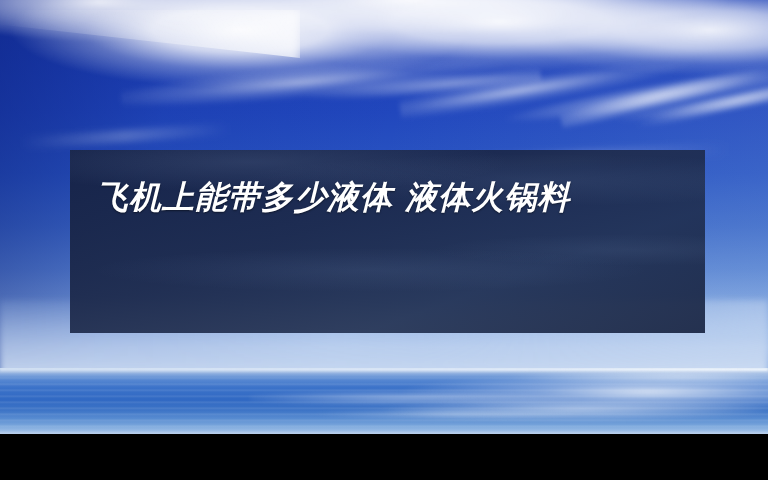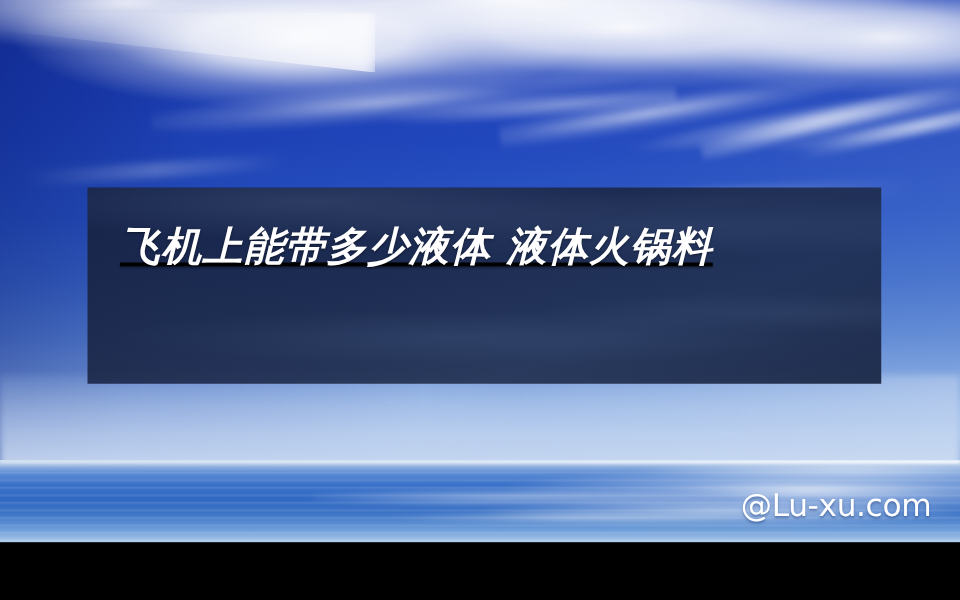--- a/index.html
+++ b/index.html
@@ -204,27 +204,26 @@
     background: linear-gradient(90deg, rgba(225,235,248,0.7) 0%, rgba(235,242,252,0.85) 60%, rgba(245,250,255,0.95) 100%);
     filter: blur(0.8px);
   }
 
   
   .title-panel {
     position: absolute;
     left: 70px;
     top: 150px;
     width: 635px;
-    height: 157px;
+    height: 183px;
     background:
       linear-gradient(160deg, rgba(22,33,64,0.90) 0%, rgba(26,38,70,0.90) 40%, rgba(30,44,76,0.88) 70%, rgba(24,36,66,0.92) 100%);
     box-sizing: border-box;
     padding: 22px 26px 0 26px;
     overflow: hidden;
-    text-decoration: underline;
   }
   
   .panel-texture {
     position: absolute;
     inset: 0;
     background:
       radial-gradient(ellipse 260px 30px at 180px 12px, rgba(160,185,225,0.14) 0%, rgba(160,185,225,0) 100%),
       radial-gradient(ellipse 300px 26px at 470px 30px, rgba(150,180,220,0.10) 0%, rgba(150,180,220,0) 100%),
       radial-gradient(ellipse 280px 22px at 300px 120px, rgba(140,170,215,0.10) 0%, rgba(140,170,215,0) 100%),
       radial-gradient(ellipse 200px 16px at 560px 100px, rgba(150,180,220,0.08) 0%, rgba(150,180,220,0) 100%);
@@ -285,21 +284,20 @@
 
     <div class="haze"></div>
 
     <div class="sea">
       <div class="sea-horizon-line"></div>
       <div class="sea-streaks"></div>
       <div class="sea-glow-mid"></div>
       <div class="sea-glow"></div>
     </div>
 
-    <div class="watermark">@Lu-xu.com</div>
   </div>
 
   <div class="title-panel">
     <div class="panel-texture"></div>
     <div class="title-text">飞机上能带多少液体 液体火锅料</div>
   </div>
 
   <div class="bottom-bar"></div>
 
 </div>

